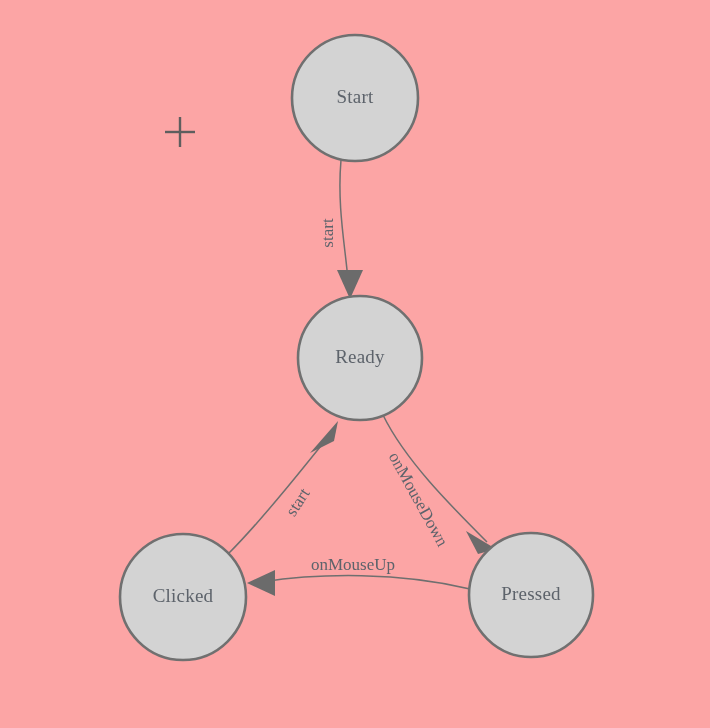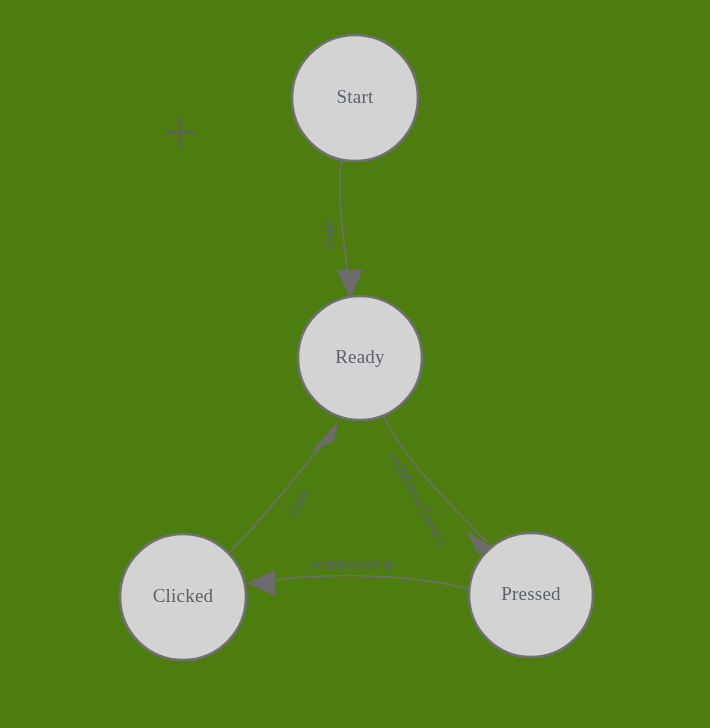--- a/index.html
+++ b/index.html
@@ -11,21 +11,21 @@
   body {
     width: 710px;
     height: 728px;
     overflow: hidden;
     font-family: "Liberation Serif", serif;
   }
   #canvas-root {
     position: relative;
     width: 710px;
     height: 728px;
-    background: #4d7c0f;
+    background: #fca5a5;
   }
   #diagram-svg {
     display: block;
     width: 710px;
     height: 728px;
   }
   .node-circle {
     fill: #d3d3d3;
     stroke: #707070;
     stroke-width: 2.6;

